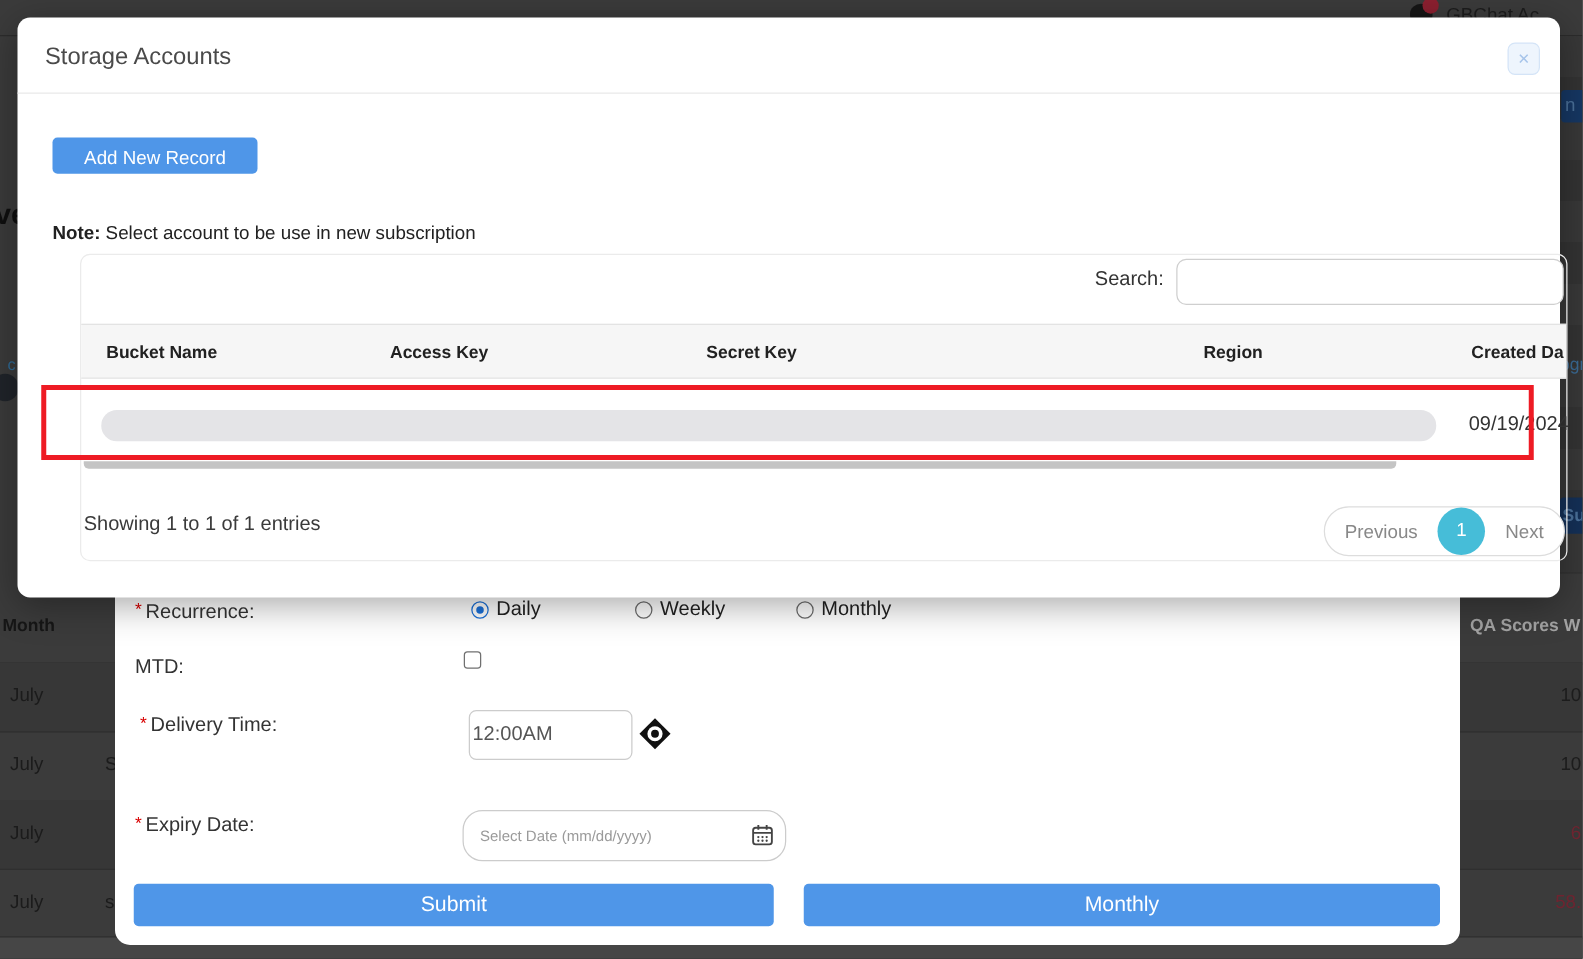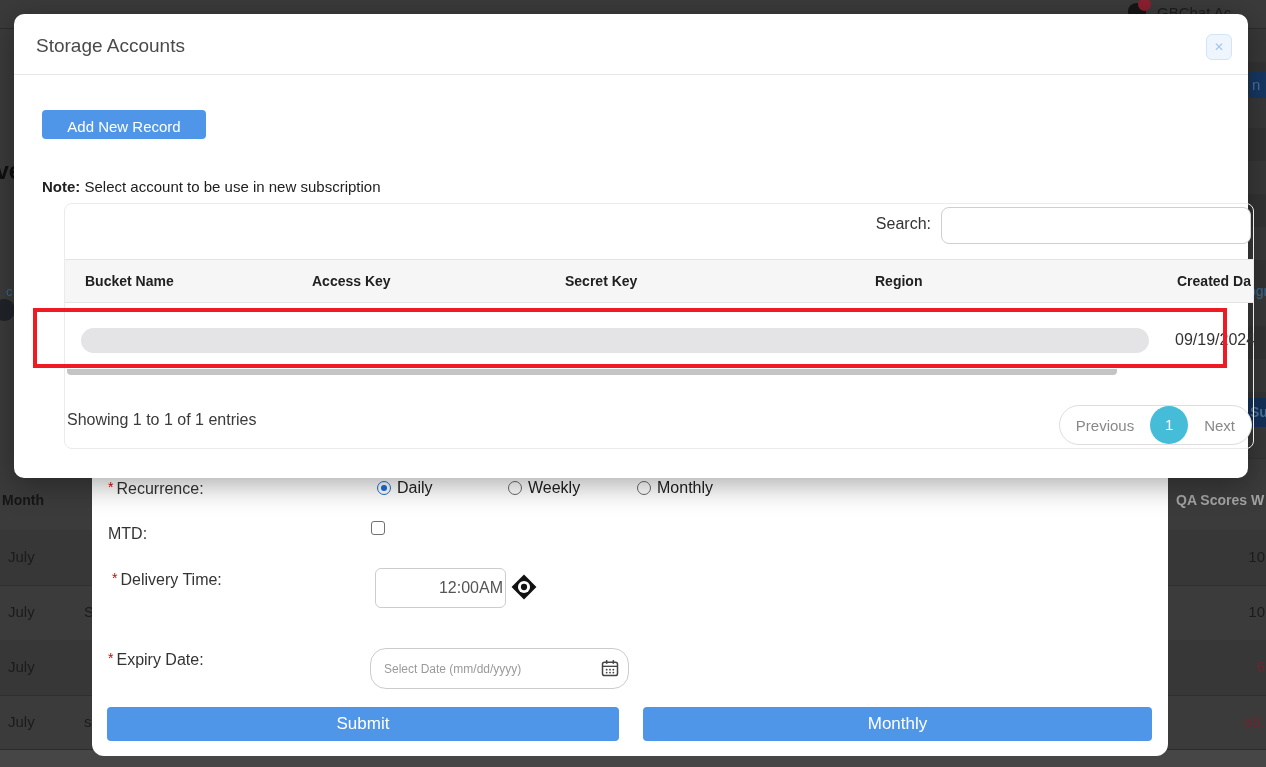--- a/index.html
+++ b/index.html
@@ -44,21 +44,21 @@
   .radio{position:absolute;width:14px;height:14px;border-radius:50%;border:1.5px solid #6b6b6b;
      background:#fff;box-sizing:border-box;}
   .radio.sel{border:1.5px solid #1b70d8;}
   .radio.sel::after{content:"";position:absolute;left:2.5px;top:2.5px;width:6px;height:6px;
      border-radius:50%;background:#1b70d8;}
   .radio-label{position:absolute;font-size:16px;color:#222;}
   .checkbox{position:absolute;left:279px;top:81px;width:14px;height:14px;border:1.5px solid #707070;
      border-radius:3px;background:#fff;box-sizing:border-box;}
   .time-input{position:absolute;left:283px;top:128px;width:131px;height:40px;border:1px solid #ccc;
      border-radius:6px;box-sizing:border-box;font-family:"Liberation Sans",sans-serif;
-     font-size:16px;color:#555;text-align:right;outline:none;}
+     font-size:16px;color:#555;text-align:left;outline:none;}
   .move-icon{position:absolute;left:419px;top:134px;width:26px;height:26px;}
   .date-input-wrap{position:absolute;left:278px;top:208px;width:259px;height:41px;}
   .date-input{width:100%;height:100%;border:1px solid #ccc;border-radius:16px;box-sizing:border-box;
      font-family:"Liberation Sans",sans-serif;font-size:12px;color:#555;padding:0 34px 0 13px;outline:none;}
   .date-input::placeholder{color:#9a9a9a;}
   .cal-icon{position:absolute;right:9px;top:10px;}
   .big-btn{position:absolute;top:267px;height:34px;background:#4f96e8;border-radius:4px;
      color:#fff;font-size:17px;text-align:center;line-height:34px;cursor:pointer;}
 
   
@@ -78,21 +78,21 @@
   .card{position:absolute;left:22px;top:189px;width:1188px;height:244px;border:1px solid #ebebeb;
      border-radius:8px;box-sizing:content-box;margin-left:28px;}
   .search-label{position:absolute;right:322px;top:11px;font-size:16px;color:#333;}
   .search-input{position:absolute;right:2px;top:3px;width:310px;height:37px;border:1px solid #cfcfcf;
      border-radius:8px;box-sizing:border-box;outline:none;font-size:15px;padding:0 10px;
      font-family:"Liberation Sans",sans-serif;}
   .thead{position:absolute;left:0;top:55px;width:1188px;height:44px;background:#f6f6f6;
      border-top:1px solid #e3e3e3;border-bottom:1px solid #e3e3e3;box-sizing:border-box;}
   .th{position:absolute;top:13px;font-size:14px;font-weight:bold;color:#212121;white-space:nowrap;}
   .th.c1{left:20px;} .th.c2{left:247px;} .th.c3{left:500px;}
-  .th.c4{left:810px;width:147px;text-align:left;}
+  .th.c4{left:848px;width:147px;text-align:center;}
   .th.c5{left:1112px;width:74px;overflow:hidden;}
   .row-shadow{position:absolute;left:2px;top:165px;width:1050px;height:6px;background:#c4c4c4;
      border-radius:0 0 4px 4px;}
   .pill{position:absolute;left:16px;top:124px;width:1068px;height:25px;border-radius:13px;background:#e4e4e7;}
   .row-date{position:absolute;left:1110px;top:127px;width:80px;height:20px;overflow:hidden;
      white-space:nowrap;font-size:16px;color:#333;}
   .showing{position:absolute;left:2px;top:207px;font-size:16px;color:#3a3a3a;}
   .pager{position:absolute;right:1px;top:201px;height:40px;border:1px solid #ddd;border-radius:21px;
      display:flex;align-items:center;background:#fff;box-sizing:border-box;}
   .pager .pbtn{padding:0 16px;font-size:15px;color:#888;cursor:pointer;}

